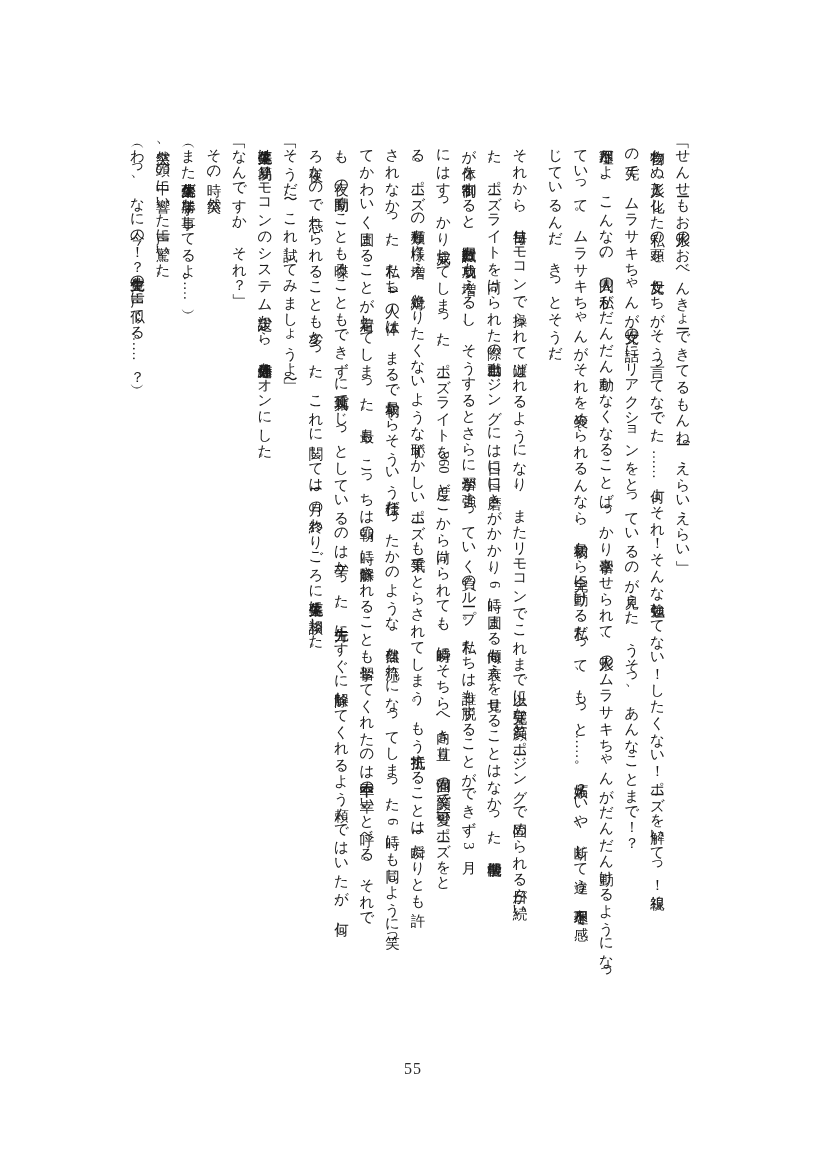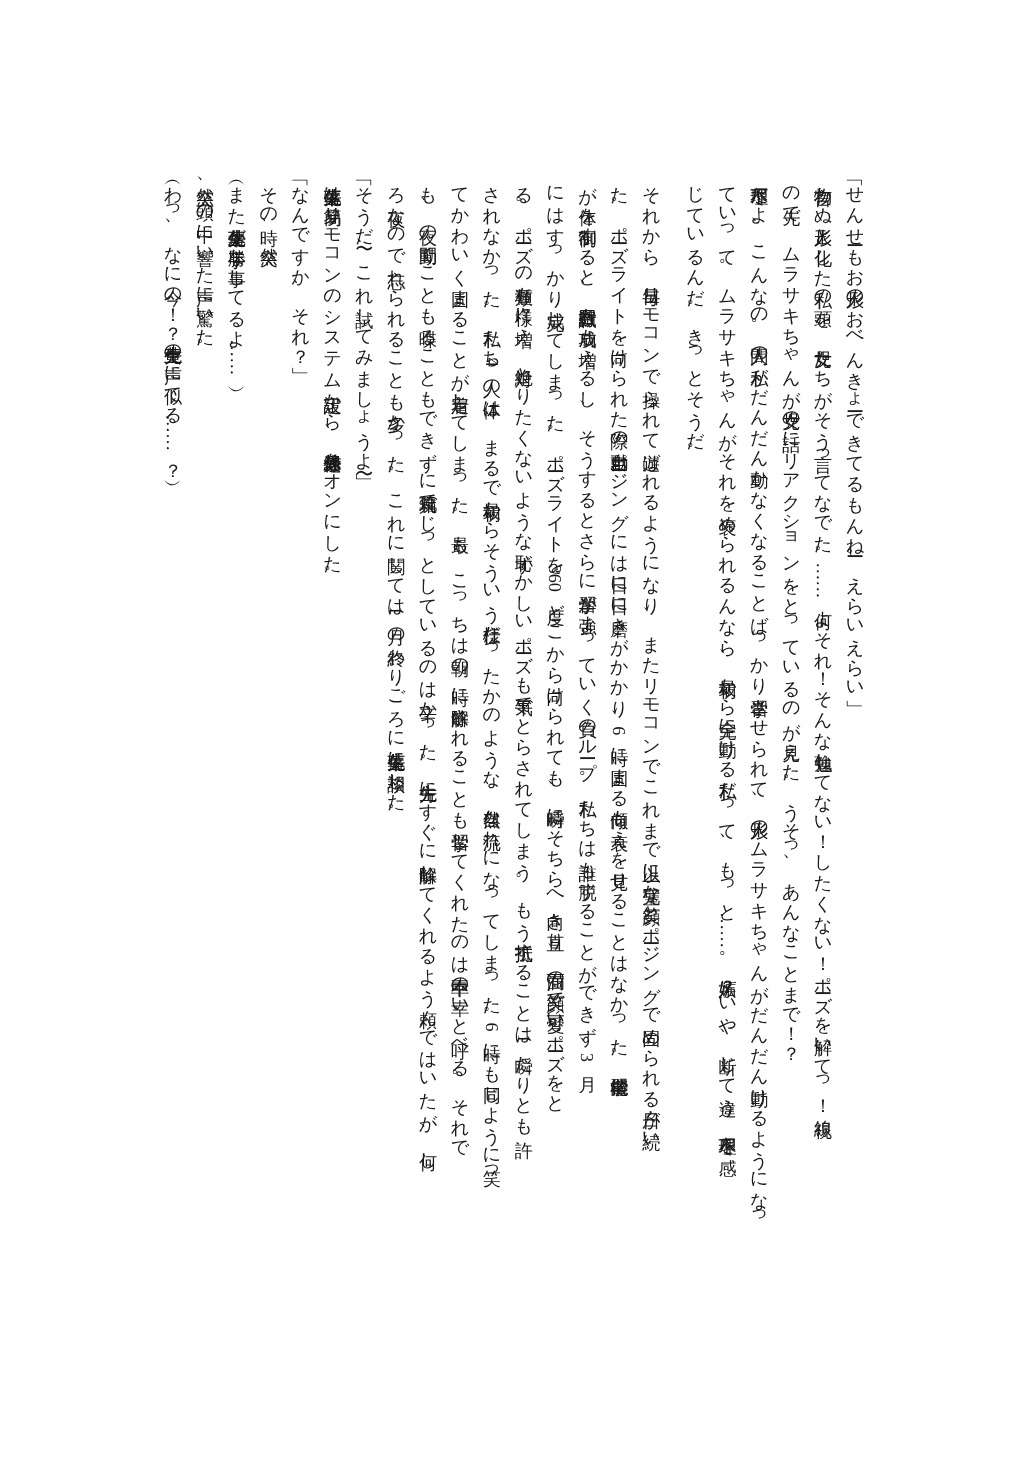--- a/index.html
+++ b/index.html
@@ -72,13 +72,14 @@
       <div class="text-line">も、夜の間動くことも喋ることもできずに玩具箱でじっとしているのは辛かった。先生方にすぐに解除してくれるよう頼んではいたが、何し</div>
       <div class="text-line">ろ夜なので忘れられることも多かった。これに関しては1月の終わりごろに落葉先生に相談した。</div>
       <div class="text-line">「そうだ〜、これ試してみましょうよ〜」</div>
       <div class="text-line">落葉先生は簡易リモコンのシステム設定から、赤外線通信をオンにした。</div>
       <div class="text-line">「なんですか、それ？」</div>
       <div class="text-line">その時、突然</div>
       <div class="text-line">（また落葉先生が勝手な事してるよ……）</div>
       <div class="text-line">突然、頭の中に響いた声に驚いた。</div>
       <div class="text-line">（わっ、なに今の！？黄土先生の声に似てる……？）</div>
     </div>
+  <div class="page-number">55</div>
 </div>
 
 </body></html>

